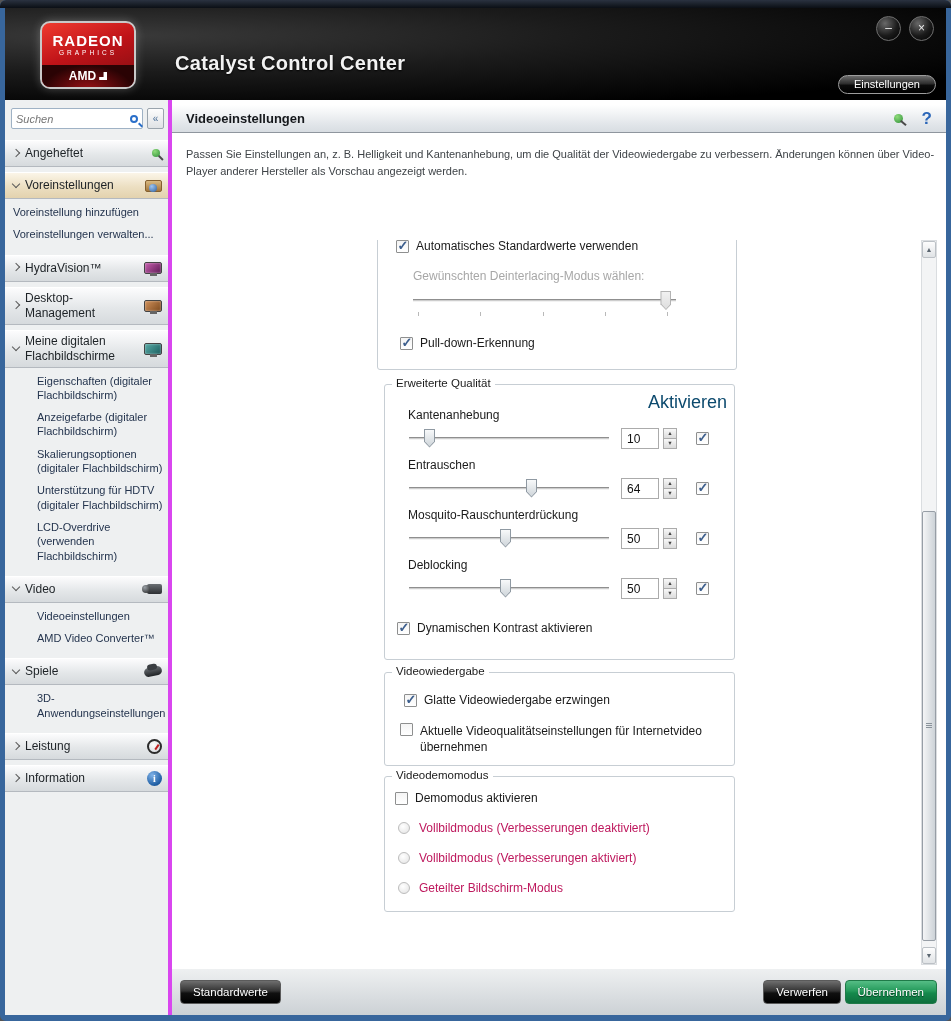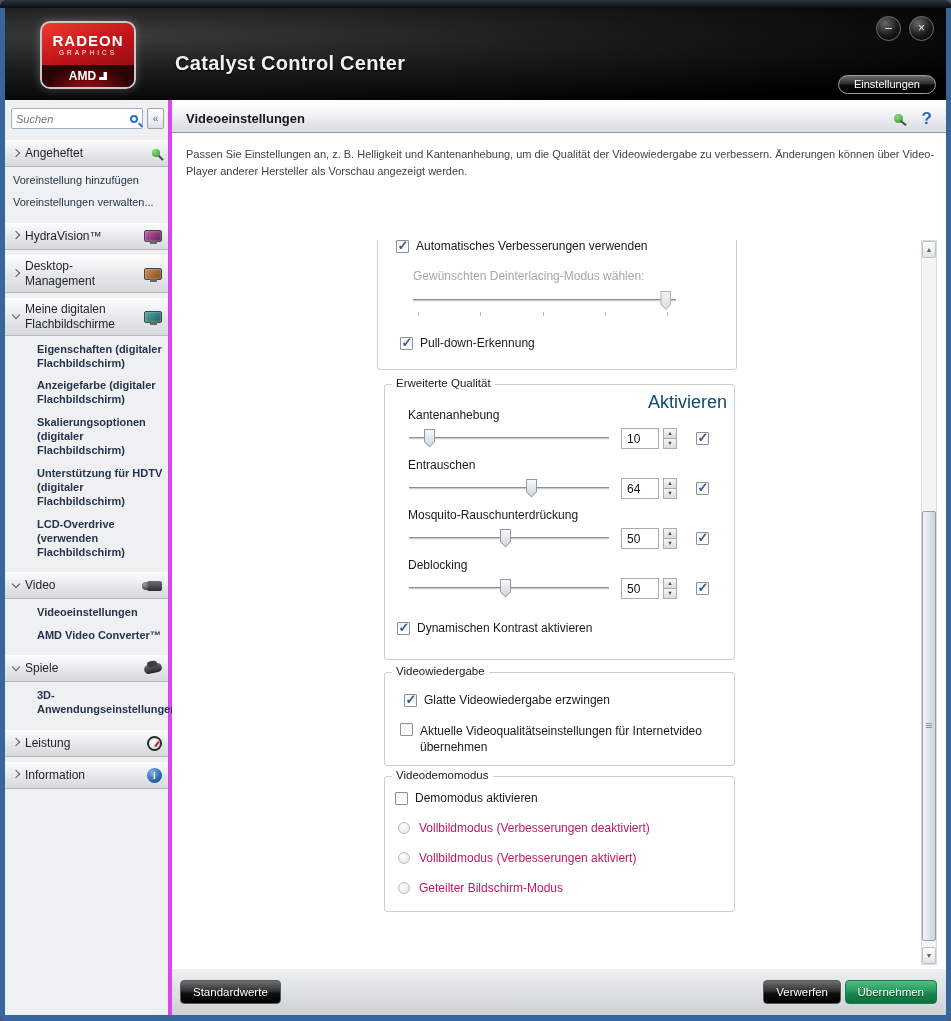--- a/index.html
+++ b/index.html
@@ -53,21 +53,21 @@
            background:linear-gradient(to bottom,#fcfcfd 0%,#e4e7e9 55%,#d6dadd 100%);
            font-size:12px; color:#1d2226; cursor:default; }
   .sec-h.tan { background:linear-gradient(to bottom,#fbf5e8 0%,#ecdfc2 55%,#e3d2ae 100%); }
   .sec-h .lbl { flex:1; line-height:1.25; }
   .chev { width:6px; height:6px; border-right:1.6px solid #5a5a5a; border-bottom:1.6px solid #5a5a5a;
           flex:none; margin-top:-2px; }
   .chev.right { transform:rotate(-45deg); }
   .chev.down { transform:rotate(45deg); margin-top:-4px; }
   .s-items { padding:2px 0 4px 0; }
   .s-item { font-size:11px; color:#24344e; padding:4px 4px 4px 8px; line-height:1.3; cursor:default; }
-  .s-item.indent { padding-left:32px;font-weight:bold; }
+  .s-item.indent { padding-left:32px; }
   
   .s-icon { flex:none; position:relative; }
   .icon-monitor { width:18px; height:12px; border-radius:2px; border:1px solid #444;
                   box-shadow:inset 0 0 2px rgba(255,255,255,.6); }
   .icon-monitor::after { content:""; position:absolute; left:5px; bottom:-3px; width:7px; height:3px; background:#666; }
   .mon-purple { background:linear-gradient(135deg,#c75fae,#5e1b55); }
   .mon-orange { background:linear-gradient(135deg,#d0905a,#7d4a1e); }
   .mon-teal   { background:linear-gradient(135deg,#58aaa6,#1c5f60); }
   .icon-pin { width:10px; height:10px; }
   .icon-pin::before { content:""; position:absolute; width:8px; height:8px; border-radius:50%;
@@ -216,20 +216,25 @@
         </div>
         <div class="collapse-btn">«</div>
       </div>
 
       <div class="sec-h">
         <span class="chev right"></span>
         <span class="lbl">Angeheftet</span>
         <span class="s-icon icon-pin"></span>
       </div>
 
+      <div class="sec-h tan">
+        <span class="chev down"></span>
+        <span class="lbl">Voreinstellungen</span>
+        <span class="s-icon icon-presets"></span>
+      </div>
       <div class="s-items">
         <div class="s-item">Voreinstellung hinzufügen</div>
         <div class="s-item">Voreinstellungen verwalten...</div>
       </div>
 
       <div class="sec-h">
         <span class="chev right"></span>
         <span class="lbl">HydraVision™</span>
         <span class="s-icon icon-monitor mon-purple"></span>
       </div>
@@ -292,21 +297,21 @@
         <span class="help-q">?</span>
       </div>
       <div class="desc">Passen Sie Einstellungen an, z. B. Helligkeit und Kantenanhebung, um die Qualität der Videowiedergabe zu verbessern. Änderungen können über Video-Player anderer Hersteller als Vorschau angezeigt werden.</div>
 
       <div class="viewport">
         <div class="form-col">
 
           <div class="groupbox g1">
             <div class="cb-row">
               <span class="cb checked"></span>
-              <span>Automatisches Verbesserungen verwenden</span>
+              <span>Automatisches Standardwerte verwenden</span>
             </div>
             <div class="dim-label">Gewünschten Deinterlacing-Modus wählen:</div>
             <div class="slider g1-slider">
               <div class="track"></div>
               <div class="thumb disabled" style="left:calc(96% - 5px)">
                   <i></i>
                 </div>
             </div>
             <div class="ticks">
                 <b></b>

